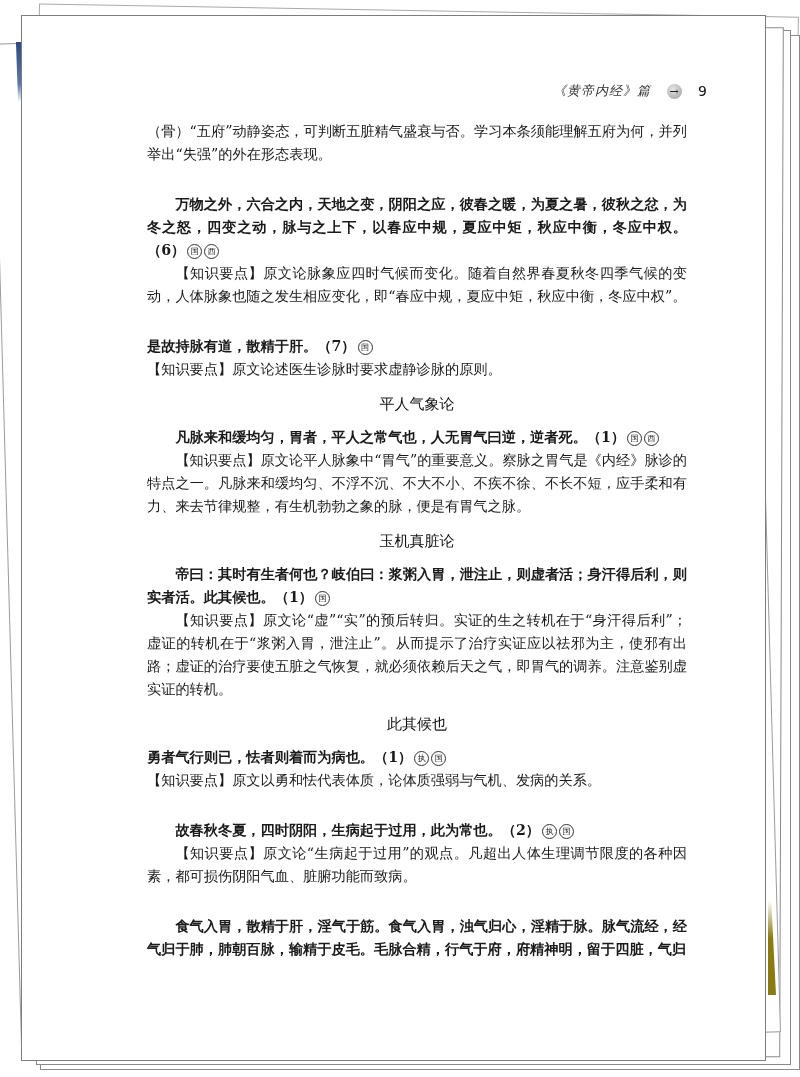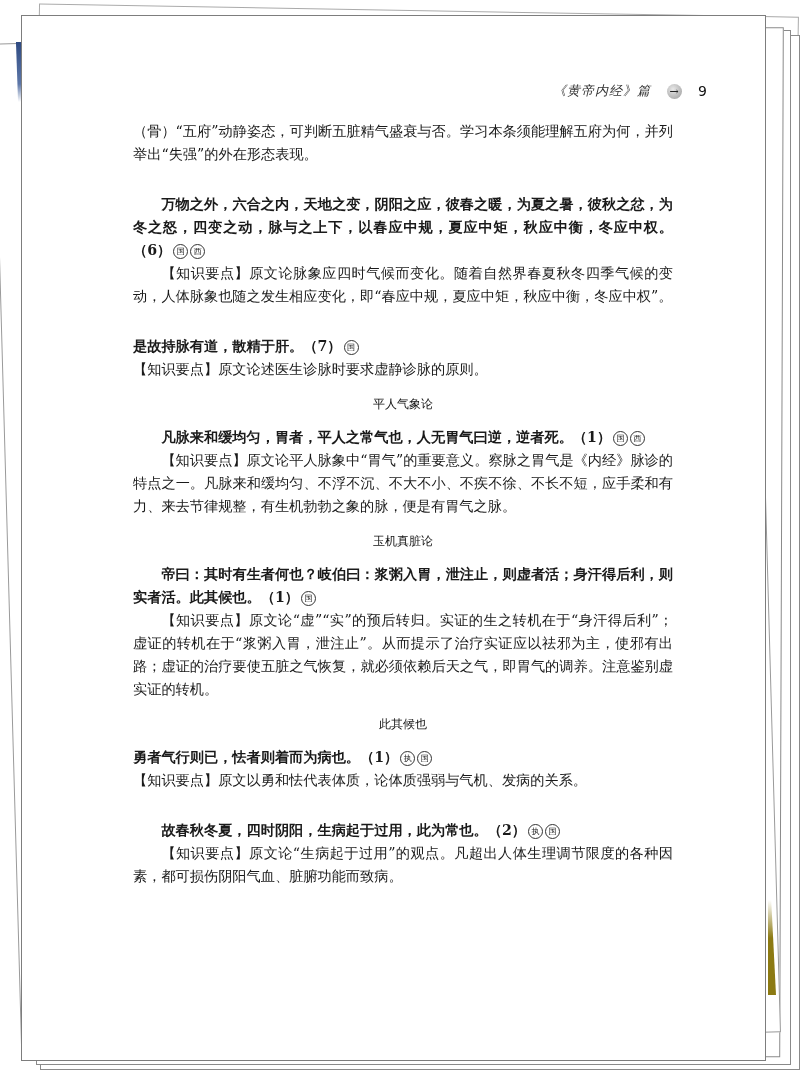--- a/index.html
+++ b/index.html
@@ -39,30 +39,30 @@
     display: flex; align-items: center; gap: 16px;
     letter-spacing: 1px;
   }
   .arrow-icon {
     display: inline-block; width: 15px; height: 15px; border-radius: 50%;
     background: radial-gradient(circle at 40% 35%, #e8e8e8, #9a9a9a);
     font-size: 11px; line-height: 15px; text-align: center; color: #222; font-style: normal;
   }
   .page-num { font-family: "DejaVu Sans", "Liberation Sans", sans-serif; font-style: normal; font-size: 14px; color: #111; }
   .content {
-    position: absolute; left: 133px; top: 120px; width: 540px;
+    position: absolute; left: 147px; top: 120px; width: 540px;
     font-size: 14.2px; line-height: 23px;
   }
   .p { margin: 0; text-align: justify; }
   .indent { text-indent: 2em; }
   .bold { font-weight: bold; }
   .gap-lg { height: 27px; }
   .heading {
     text-align: center; font-family: "DejaVu Sans", "Liberation Sans", sans-serif;
-    font-size: 12px; margin: 12px 0 10px 0; color: #111;
+    font-size: 15px; margin: 12px 0 10px 0; color: #111;
   }
   .circ {
     display: inline-block; width: 13px; height: 13px; border: 1px solid #333;
     border-radius: 50%; font-size: 8px; line-height: 13px; text-align: center;
     font-weight: normal; vertical-align: 1px; margin-left: 2px; text-indent: 0;
   }
 </style>
 </head>
 <body>
 
@@ -103,13 +103,14 @@
 
   <div class="heading">此其候也</div>
   <p class="p bold"><span>勇者气行则已，怯者则着而为病也。</span>（<span>1</span>）<span class="circ">执</span><span class="circ">国</span></p>
   <p class="p"><span>【知识要点】</span><span>原文以勇和怯代表体质，论体质强弱与气机、发病的关系。</span></p>
 
   <div class="gap-lg"></div>
   <p class="p indent bold"><span>故春秋冬夏，四时阴阳，生病起于过用，此为常也。</span>（<span>2</span>）<span class="circ">执</span><span class="circ">国</span></p>
   <p class="p indent"><span>【知识要点】</span><span>原文论“生病起于过用”的观点。凡超出人体生理调节限度的各种因素，都可损伤阴阳气血、脏腑功能而致病。</span></p>
 
   <div class="gap-lg"></div>
+  <p class="p indent bold">食气入胃，散精于肝，淫气于筋。食气入胃，浊气归心，淫精于脉。脉气流经，经气归于肺，肺朝百脉，输精于皮毛。毛脉合精，行气于府，府精神明，留于四脏，气归</p>
 </div>
 
 </body></html>

